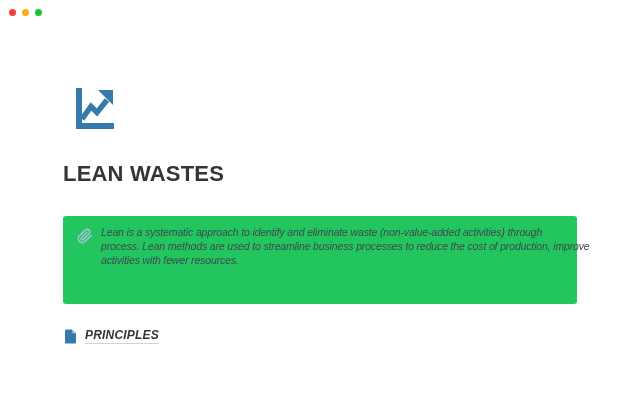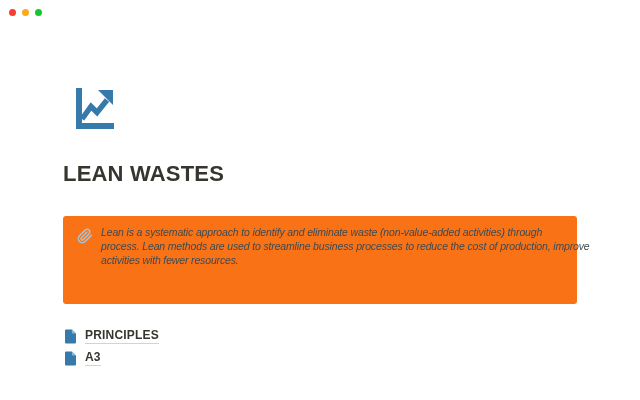--- a/index.html
+++ b/index.html
@@ -23,34 +23,34 @@
 
   
   .page-title {
     position: absolute; left: 63px; top: 161px;
     font-size: 22px; font-weight: 700; letter-spacing: 0.2px; color: #37352f;
   }
 
   
   .callout {
     position: absolute; left: 63px; top: 216px; width: 514px; min-height: 88px;
-    background: #f97316; border-radius: 3px;
+    background: #22c55e; border-radius: 3px;
     padding: 10px 14px 10px 12px;
     display: flex; align-items: flex-start;
   }
   .callout .clip { flex: 0 0 16px; width: 16px; height: 16px; margin: 2px 8px 0 2px; }
   .callout-text {
     font-style: italic; font-size: 10.5px; line-height: 13.8px;
     letter-spacing: -0.15px; color: #3d4a52;
   }
   .callout-text .line { white-space: nowrap; }
 
   
   .links { position: absolute; left: 64px; top: 329px; }
-  .link-row { display: flex; align-items: flex-end; height: 15px; margin-bottom: 7px; cursor: pointer; }
+  .link-row { display: flex; align-items: flex-end; height: 15px; margin-bottom: 22px; cursor: pointer; font-style: italic; }
   .link-row .link-icon { width: 13px; height: 15px; margin-right: 8px; flex: 0 0 13px; }
   .link-row .link-icon svg { display: block; width: 100%; height: 100%; }
   .link-label {
     font-size: 12px; font-weight: 600; letter-spacing: 0.2px; color: #37352f;
     border-bottom: 1px solid rgba(55,53,47,0.22); padding-bottom: 1px; line-height: 13px;
   }
 </style>
 </head>
 <body>
 
@@ -88,24 +88,15 @@
   <div class="link-row">
     <span class="link-icon">
       <svg viewBox="0 0 12 15" xmlns="http://www.w3.org/2000/svg">
         <path d="M0.5 1.5 A1 1 0 0 1 1.5 0.5 H7.4 L11.5 4.6 V13.5 A1 1 0 0 1 10.5 14.5 H1.5 A1 1 0 0 1 0.5 13.5 Z" fill="#3679ab"></path>
         <path d="M7.4 0.5 V3.6 A1 1 0 0 0 8.4 4.6 H11.5 Z" fill="#8db9d6"></path>
       </svg>
     </span>
     <span class="link-label">PRINCIPLES</span>
   </div>
 
-  <div class="link-row">
-    <span class="link-icon">
-      <svg viewBox="0 0 12 15" xmlns="http://www.w3.org/2000/svg">
-        <path d="M0.5 1.5 A1 1 0 0 1 1.5 0.5 H7.4 L11.5 4.6 V13.5 A1 1 0 0 1 10.5 14.5 H1.5 A1 1 0 0 1 0.5 13.5 Z" fill="#3679ab"></path>
-        <path d="M7.4 0.5 V3.6 A1 1 0 0 0 8.4 4.6 H11.5 Z" fill="#8db9d6"></path>
-      </svg>
-    </span>
-    <span class="link-label">A3</span>
-  </div>
 
 
 </div>
 
 </body></html>

